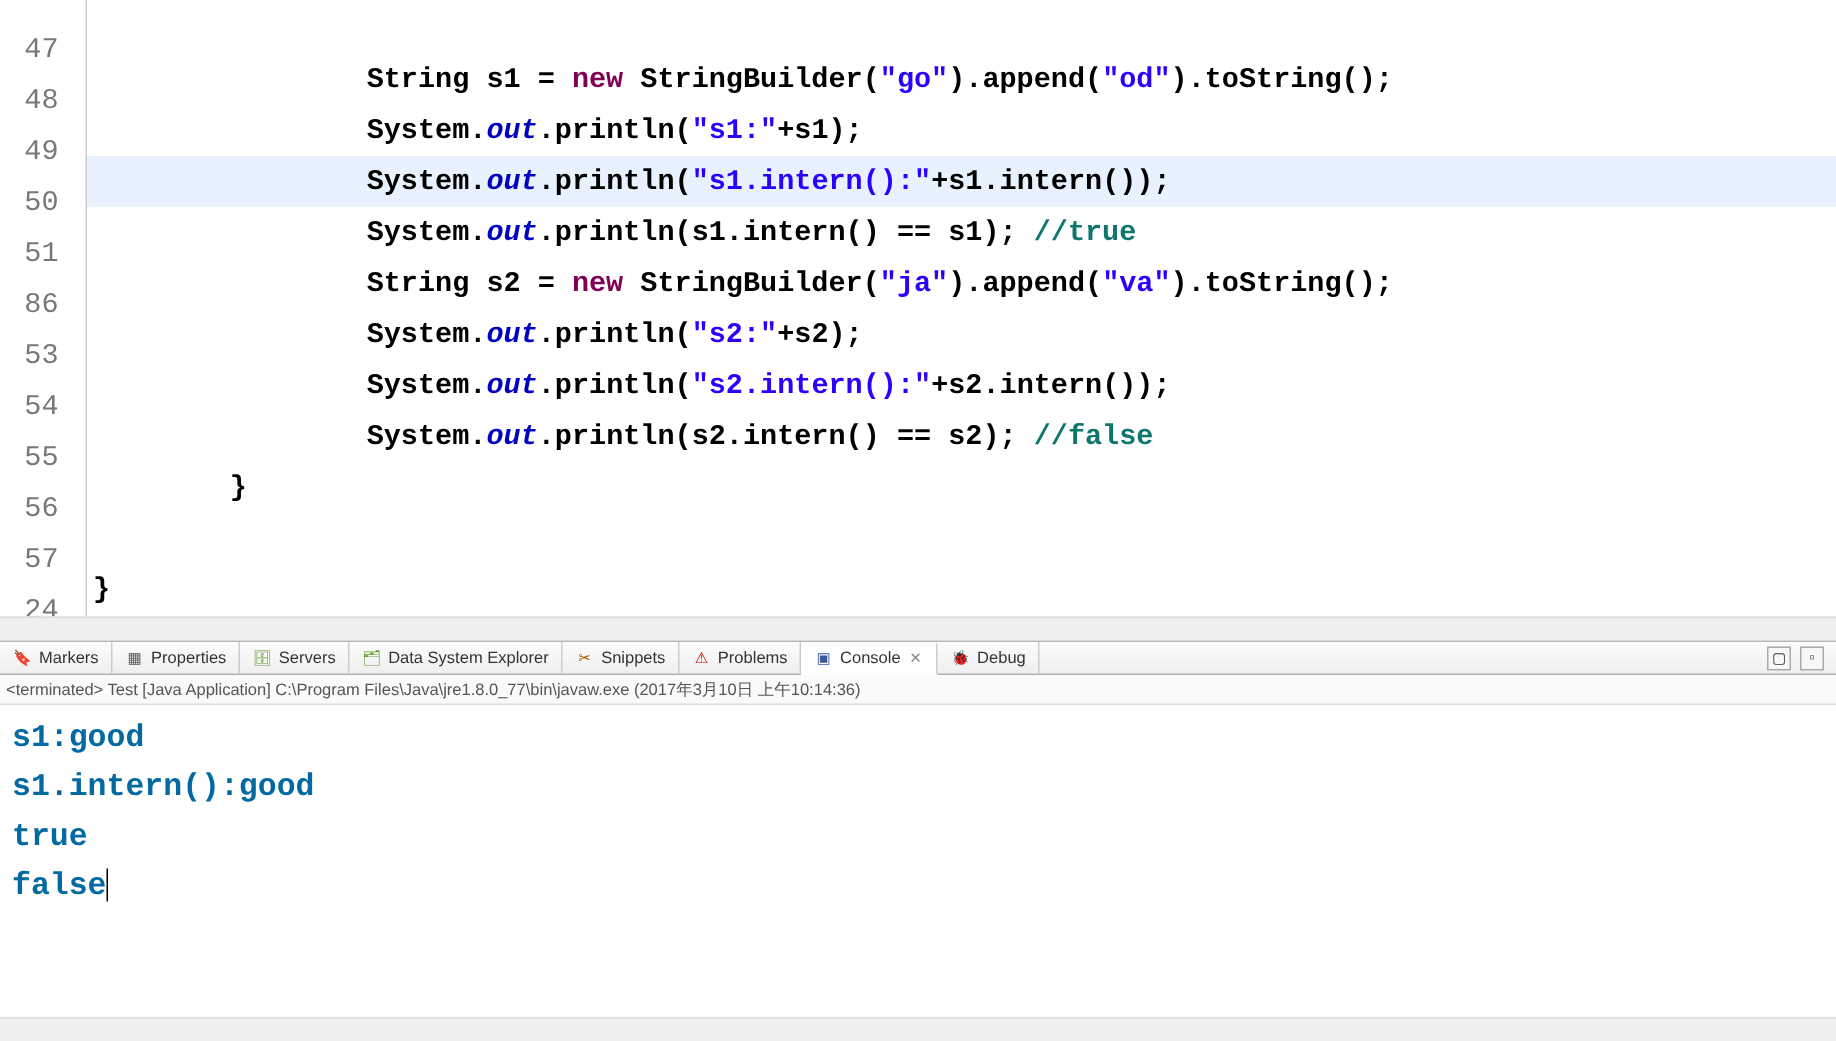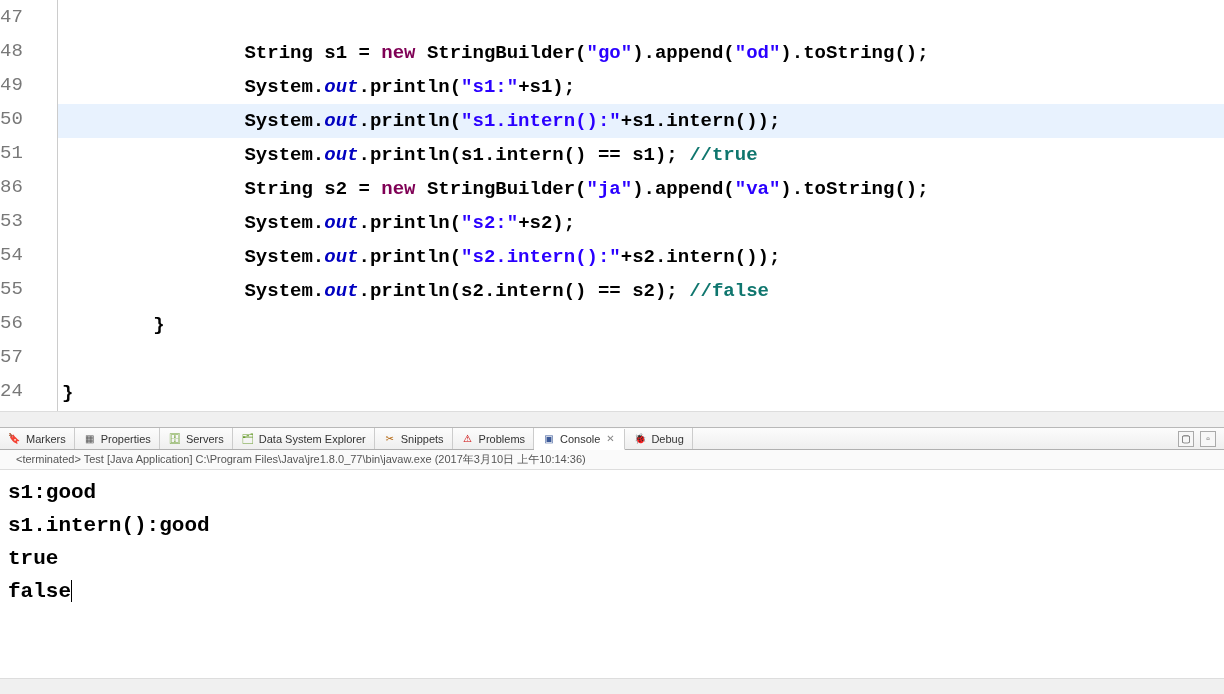--- a/index.html
+++ b/index.html
@@ -18,22 +18,23 @@
     }
     .editor-pane {
       display: flex;
       background: #fff;
       height: 411px;
       overflow: hidden;
     }
     .gutter {
       background: #fff;
       border-right: 1px solid #ccc;
-      padding-top: 0;
+      padding-top: 16px;
       width: 58px;
+      text-align: right;
     }
     .gutter .line-num {
       font-family: Consolas, "Courier New", monospace;
       font-size: 19px;
       color: #787878;
       padding-right: 18px;
       line-height: 34px;
       height: 34px;
     }
     .code-area {
@@ -121,32 +122,32 @@
       display: inline-flex;
       align-items: center;
       justify-content: center;
       font-size: 10px;
       cursor: pointer;
     }
     
     .console-header {
       font-size: 11px;
       color: #555;
-      padding: 2px 16px;
+      padding: 2px 4px;
       border-bottom: 1px solid #ddd;
       background: #fafafa;
     }
     
     .console-output {
       flex: 1;
       font-family: Consolas, "Courier New", monospace;
       font-size: 21px;
       font-weight: bold;
       padding: 6px 8px;
-      color: #000000;
+      color: #0369a1;
       line-height: 33px;
       overflow: auto;
       white-space: pre;
     }
     .console-output .cursor {
       display: inline-block;
       width: 1px;
       height: 22px;
       background: #000;
       vertical-align: middle;

